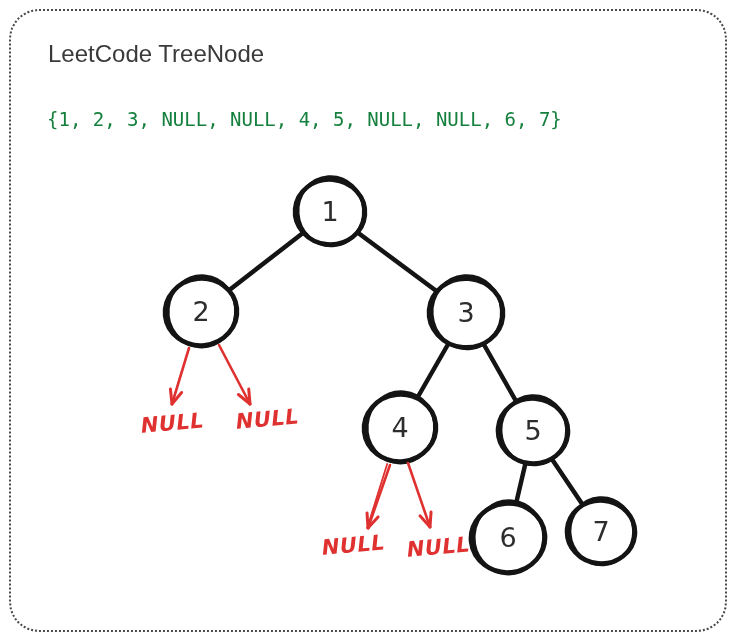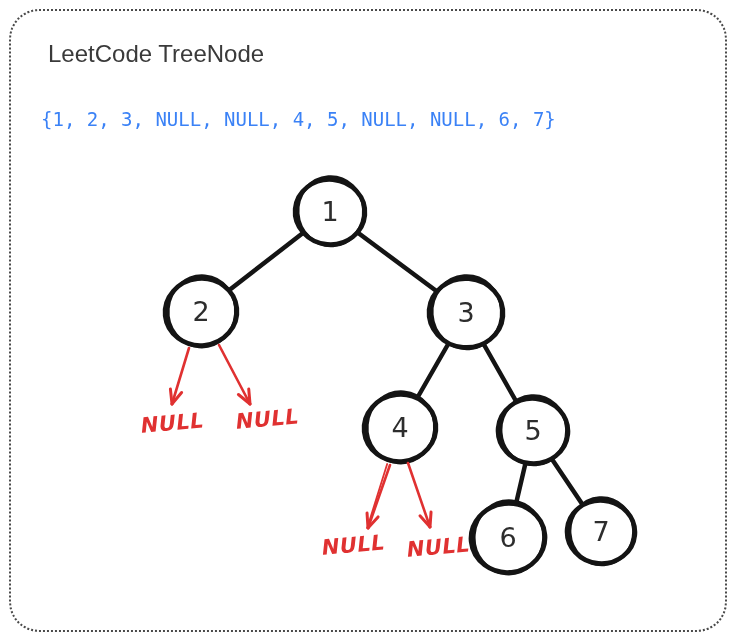--- a/index.html
+++ b/index.html
@@ -11,23 +11,23 @@
   }
   .title{
     position:absolute;left:48px;top:40px;
     font-size:24px;line-height:28px;color:#3a3a3a;
   }
   .url{
     position:absolute;right:32px;top:41px;
     font-size:23px;line-height:28px;color:#3a3a3a;
   }
   .array{
-    position:absolute;left:41px;top:105px;
+    position:absolute;left:47px;top:105px;
     font-family:"DejaVu Sans Mono","Liberation Mono",monospace;
-    font-size:19px;line-height:28px;color:#3b82f6;white-space:pre;text-align:right;
+    font-size:19px;line-height:28px;color:#15803d;white-space:pre;text-align:right;
   }
   .tree-svg{position:absolute;left:0;top:0;}
   .node-label{
     font-family:"DejaVu Sans",sans-serif;
     font-size:27px;fill:#2d2d2d;text-anchor:middle;
   }
   .null-label{
     font-family:"DejaVu Sans",sans-serif;
     font-size:21px;font-style:italic;font-weight:bold;
     fill:#e03131;text-anchor:middle;letter-spacing:0.5px;

